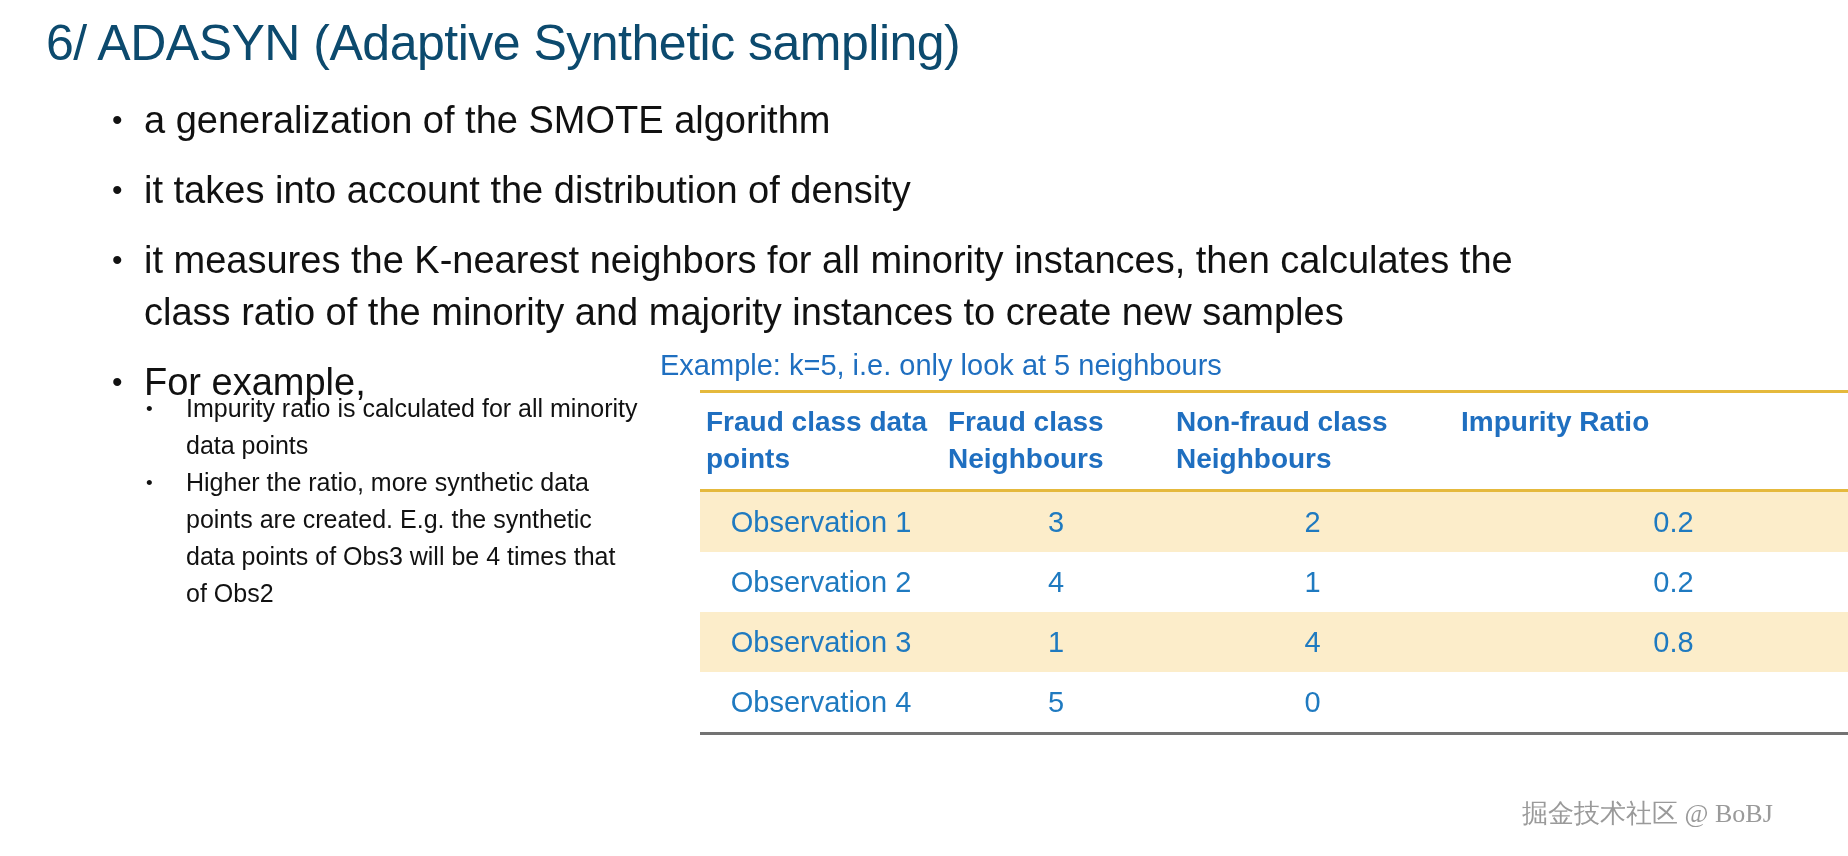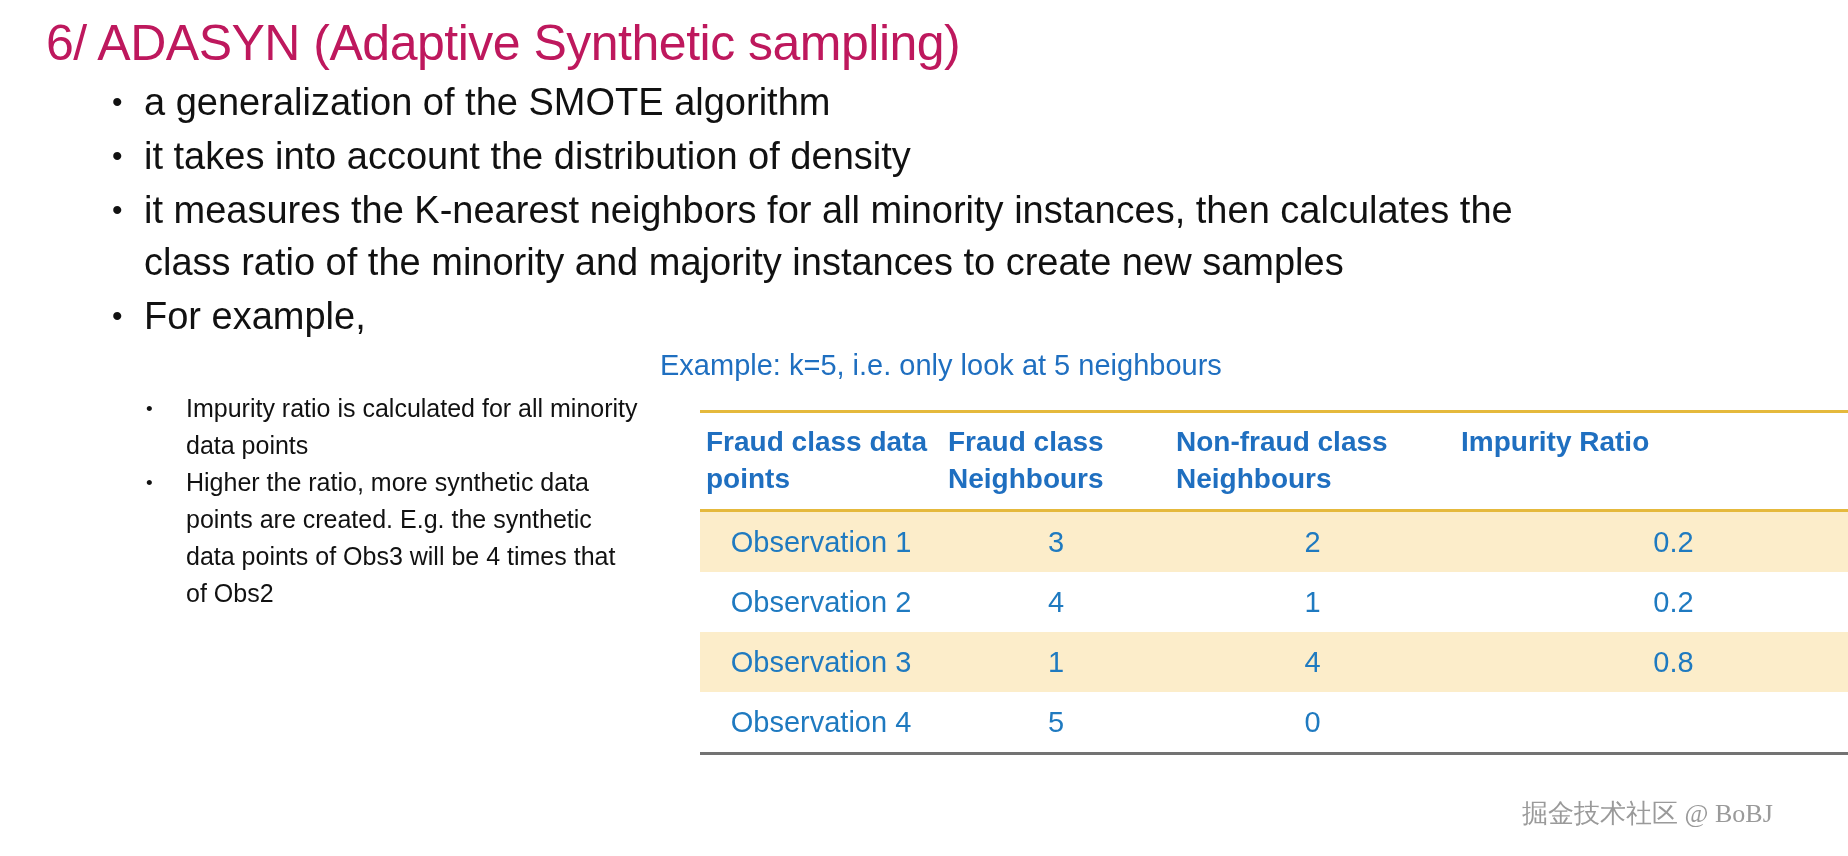--- a/index.html
+++ b/index.html
@@ -17,21 +17,21 @@
   }
 
   
   #slide-title {
     position: absolute;
     left: 46px;
     top: 12px;
     font-size: 50px;
     line-height: 62px;
     font-weight: 400;
-    color: #be185d;
+    color: #0c4a6e;
     letter-spacing: -0.5px;
     white-space: nowrap;
   }
 
   
   #main-bullets {
     position: absolute;
     left: 104px;
     top: 76px;
     width: 1420px;
@@ -47,20 +47,21 @@
   .main-bullet .dot {
     position: absolute;
     left: 8px;
     top: 0px;
     font-size: 30px;
     line-height: 52px;
     color: #111111;
   }
   .main-bullet .txt {
     display: block;
+    margin-top: 18px;
   }
 
   
   #sub-bullets {
     position: absolute;
     left: 140px;
     top: 390px;
     width: 500px;
   }
   .sub-bullet {
@@ -85,21 +86,21 @@
     position: absolute;
     left: 656px;
     top: 344px;
     width: 1192px;
   }
   #table-caption {
     font-size: 29px;
     line-height: 42px;
     color: #1f6fc0;
     padding-left: 4px;
-    margin-bottom: 24px;
+    margin-bottom: 4px;
     white-space: nowrap;
   }
   table.adasyn-table {
     border-collapse: collapse;
     width: 1192px;
     table-layout: fixed;
     margin-left: 44px;
   }
   table.adasyn-table thead tr {
     border-top: 3px solid #e5b93c;

